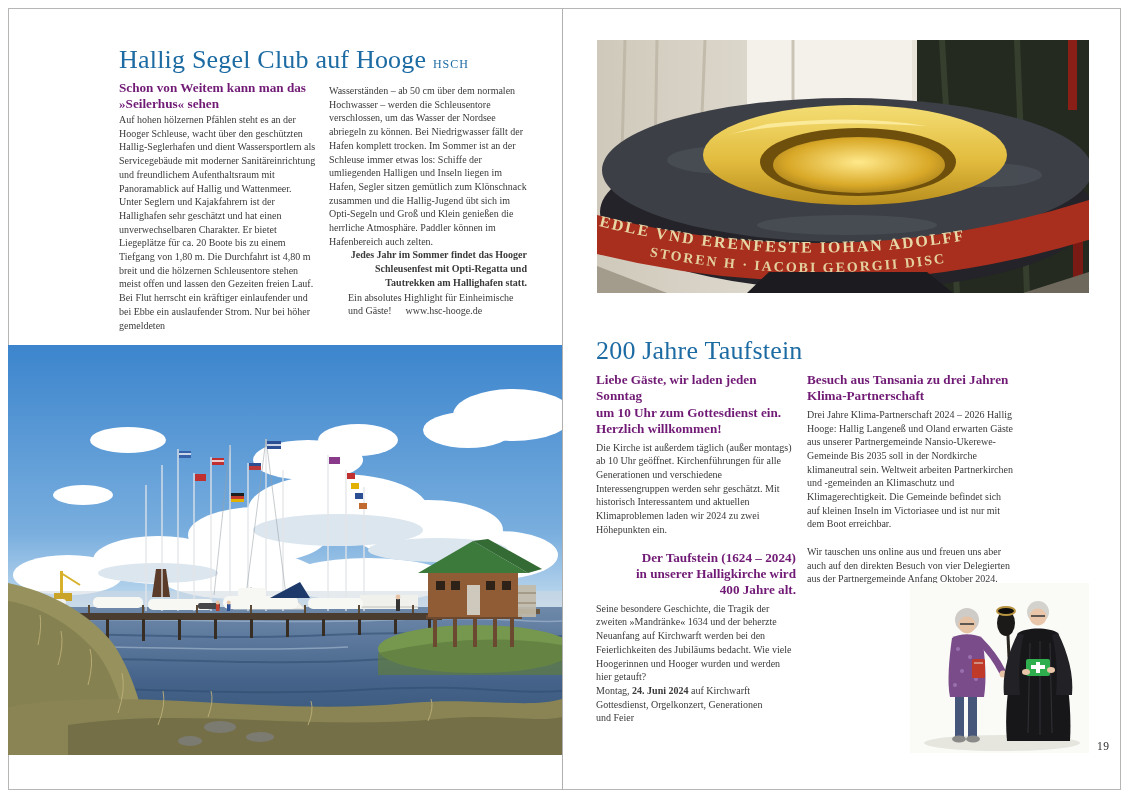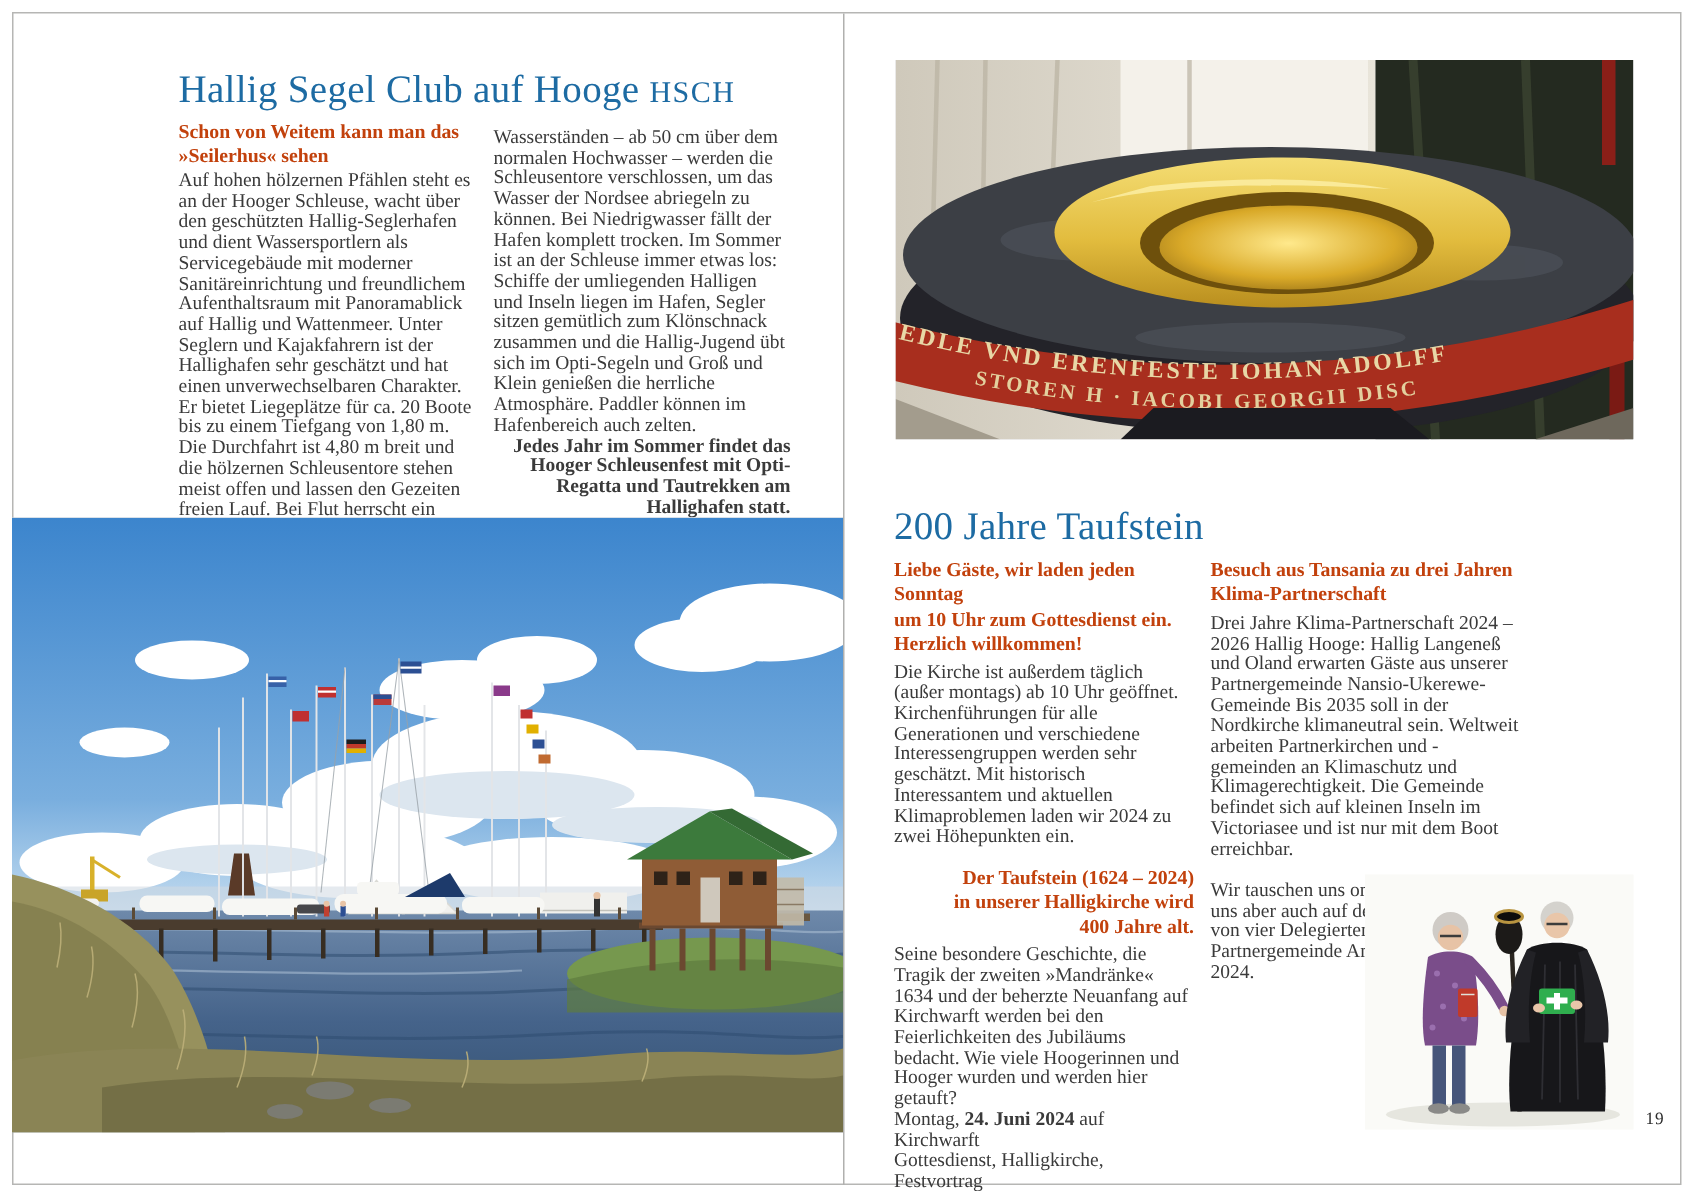--- a/index.html
+++ b/index.html
@@ -10,27 +10,27 @@
   .abs{position:absolute;}
   .page-border{
     left:8px;top:8px;width:1113px;height:782px;
     border:1px solid #b6b6b4;box-sizing:border-box;pointer-events:none;
   }
   .fold-line{left:562px;top:9px;width:1px;height:781px;background:#b0b0ae;}
   .headline{
     font-size:26px;line-height:1.05;color:#1d6ba3;letter-spacing:.2px;
     font-family:"Liberation Serif", serif;font-weight:400;white-space:nowrap;
   }
-  .headline .abbr{font-size:20px;letter-spacing:1px;}
+  .headline .abbr{font-size:12px;letter-spacing:1px;}
   .subhead{
-    color:#c2410c;font-weight:700;font-size:13.2px;line-height:16.4px;
+    color:#701a75;font-weight:700;font-size:13.2px;line-height:16.4px;
     white-space:pre-line;
   }
   .bodytext{
-    color:#3a3a3a;font-size:13px;line-height:13.7px;text-align:left;
+    color:#3a3a3a;font-size:10px;line-height:13.7px;text-align:left;
     hyphens:auto;-webkit-hyphens:auto;
   }
   .bodytext b,.bold{font-weight:700;}
   .prewrap{white-space:pre-line;}
   .photo{overflow:hidden;background:#ddd;}
   .photo svg{display:block;}
   .pagenum{font-size:11.5px;color:#2c2c2c;letter-spacing:.5px;}
   .weblink{margin-left:14px;color:#3a3a3a;text-decoration:none;}
 </style>
 </head>
@@ -332,21 +332,21 @@
   <div class="subhead">Liebe Gäste, wir laden jeden Sonntag
 um 10 Uhr zum Gottesdienst ein.
 Herzlich willkommen!</div>
   <div class="bodytext" style="margin-top:3px;">Die Kirche ist außerdem täglich (außer montags) ab 10 Uhr geöffnet. Kirchenführungen für alle Generationen und verschiedene Interessengruppen werden sehr geschätzt. Mit historisch Interessantem und aktuellen Klimaproblemen laden wir 2024 zu zwei Höhepunkten ein.</div>
   <div class="subhead" style="margin-top:13px;text-align:right;">Der Taufstein (1624 – 2024)
 in unserer Halligkirche wird
 400 Jahre alt.</div>
   <div class="bodytext" style="margin-top:3px;">Seine besondere Geschichte, die Tragik der zweiten »Mandränke« 1634 und der beherzte Neuanfang auf Kirchwarft werden bei den Feierlichkeiten des Jubiläums bedacht. Wie viele Hoogerinnen und Hooger wurden und werden hier getauft?</div>
   <div class="bodytext" style="">
     <span>Montag, </span><b>24. Juni 2024</b><span> auf Kirchwarft</span>
-    <div class="prewrap">Gottesdienst, Halligkirche, Festvortrag
+    <div class="prewrap">Gottesdienst, Orgelkonzert, Generationen
 und Feier</div>
   </div>
 </div>
 
 <div class="abs" style="left:807px;top:372px;width:207px;">
   <div class="subhead">Besuch aus Tansania zu drei Jahren
 Klima-Partnerschaft</div>
   <div class="bodytext" style="margin-top:3px;">Drei Jahre Klima-Partnerschaft 2024 – 2026 Hallig Hooge: Hallig Langeneß und Oland erwarten Gäste aus unserer Partnergemeinde Nansio-Ukerewe-Gemeinde Bis 2035 soll in der Nordkirche klimaneutral sein. Weltweit arbeiten Partnerkirchen und -gemeinden an Klimaschutz und Klimagerechtigkeit. Die Gemeinde befindet sich auf kleinen Inseln im Victoriasee und ist nur mit dem Boot erreichbar.</div>
   <div class="bodytext" style="margin-top:13.7px;">Wir tauschen uns online aus und freuen uns aber auch auf den direkten Besuch von vier Delegierten aus der Partnergemeinde Anfang Oktober 2024.</div>
 </div>

